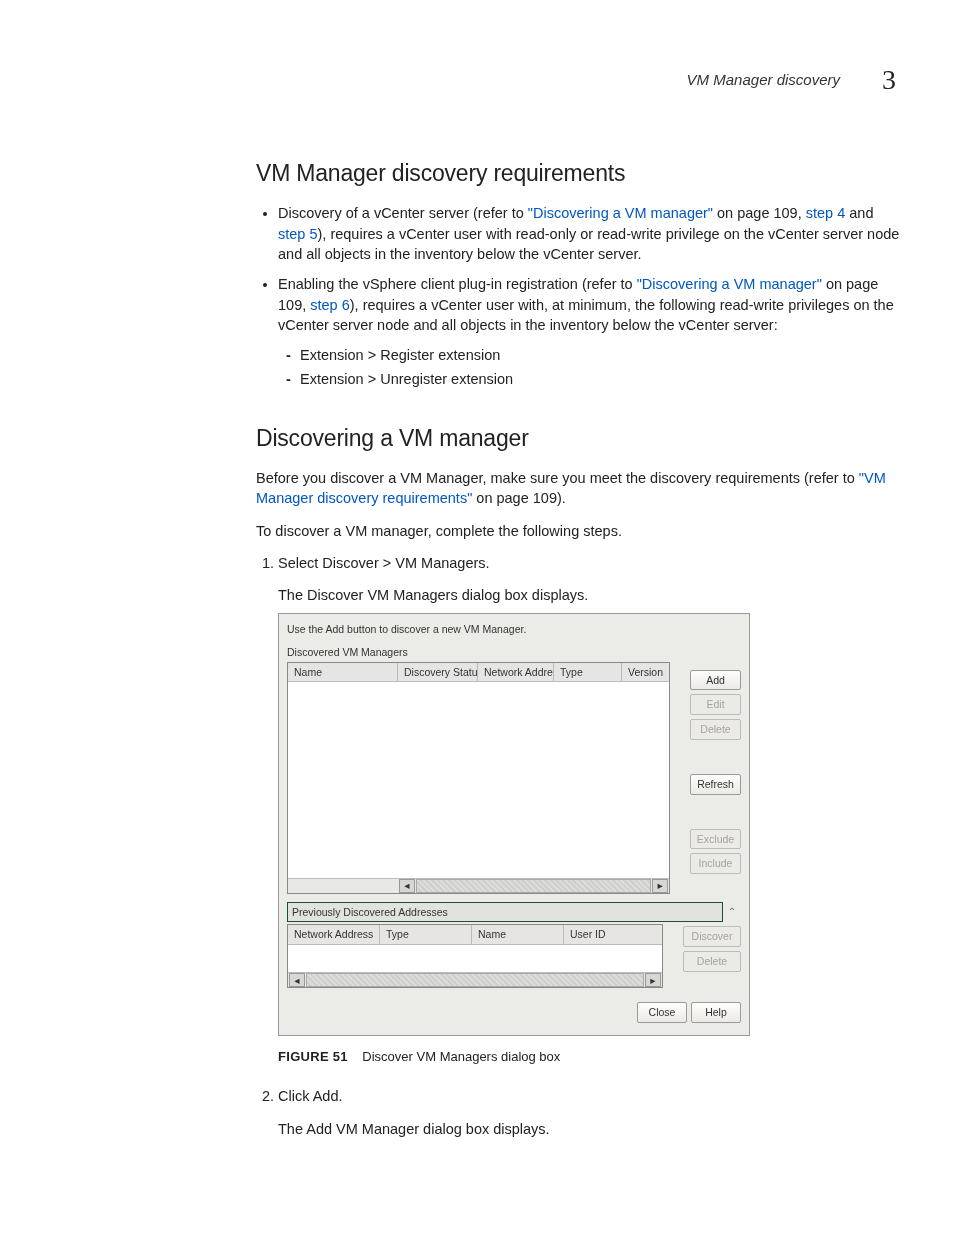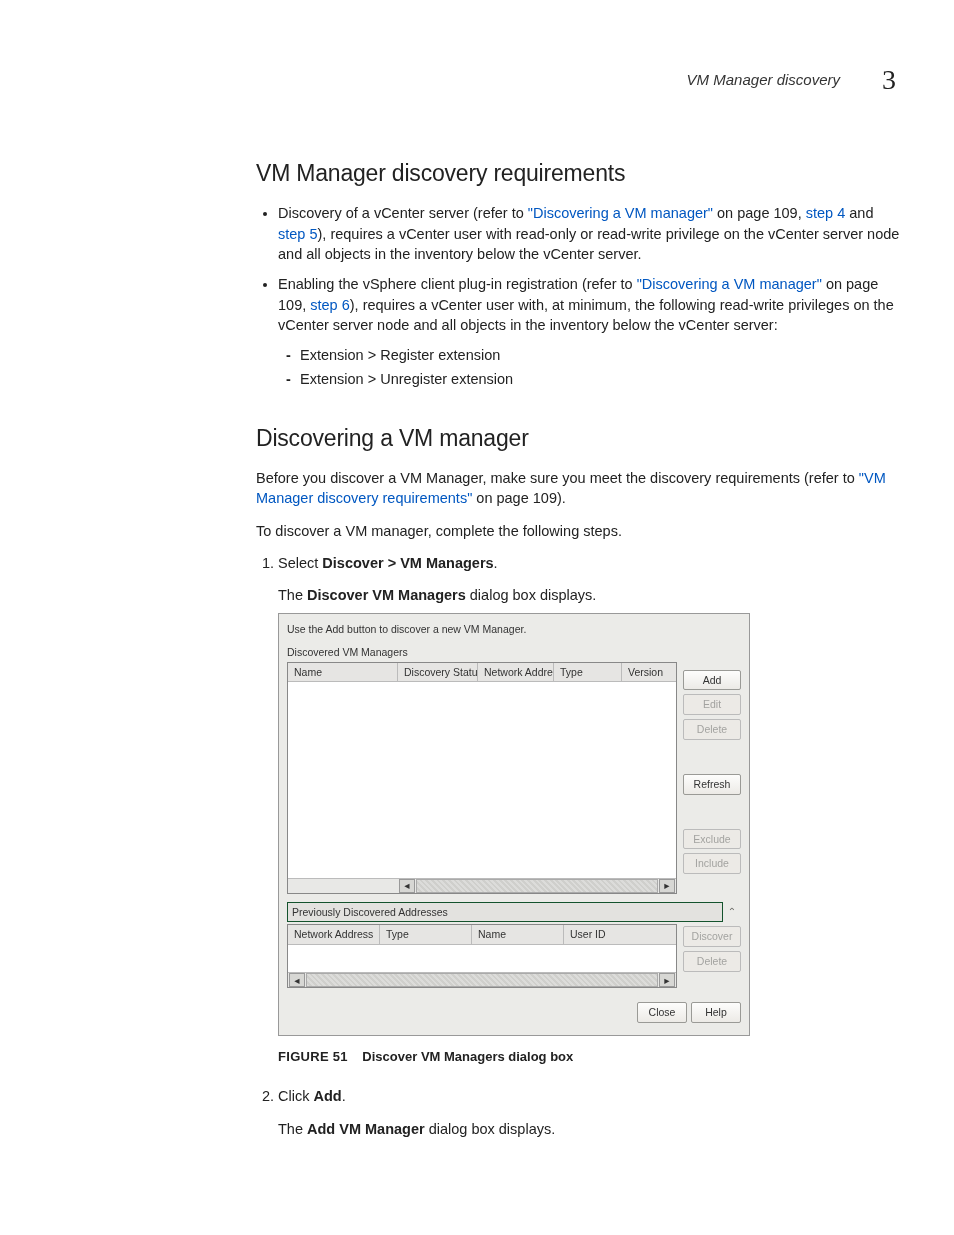--- a/index.html
+++ b/index.html
@@ -67,21 +67,21 @@
     display: inline-block;
     width: 14px;
     margin-left: -14px;
     font-weight: bold;
   }
   p { margin: 0 0 12px 0; }
   .blue-link { color: #0057c1; }
   ol.steps { margin: 0 0 12px 0; padding-left: 22px; }
   ol.steps > li { margin-bottom: 6px; }
   .step-body { margin: 8px 0 8px 22px; }
-  .bold { font-weight: bold; }
+  .bold { font-weight: normal; }
 
   
   .dlg-wrap { margin: 8px 0 10px 22px; }
   .dlg {
     width: 470px;
     background: #ebebe8;
     border: 1px solid #999;
     font-family: Tahoma, Arial, sans-serif;
     font-size: 10.5px;
     color: #333;
@@ -90,21 +90,21 @@
     padding: 8px 8px 4px 8px;
     font-size: 10.5px;
   }
   .dlg-section-label {
     padding: 4px 8px 2px 8px;
     font-size: 10.5px;
   }
   .dlg-row {
     display: flex;
     padding: 0 8px 6px 8px;
-    gap: 6px;
+    gap: 20px;
   }
   .panel {
     flex: 1;
     background: #fff;
     border: 1px solid #888;
     box-sizing: border-box;
     display: flex;
     flex-direction: column;
   }
   .panel.tall1 { height: 232px; }

